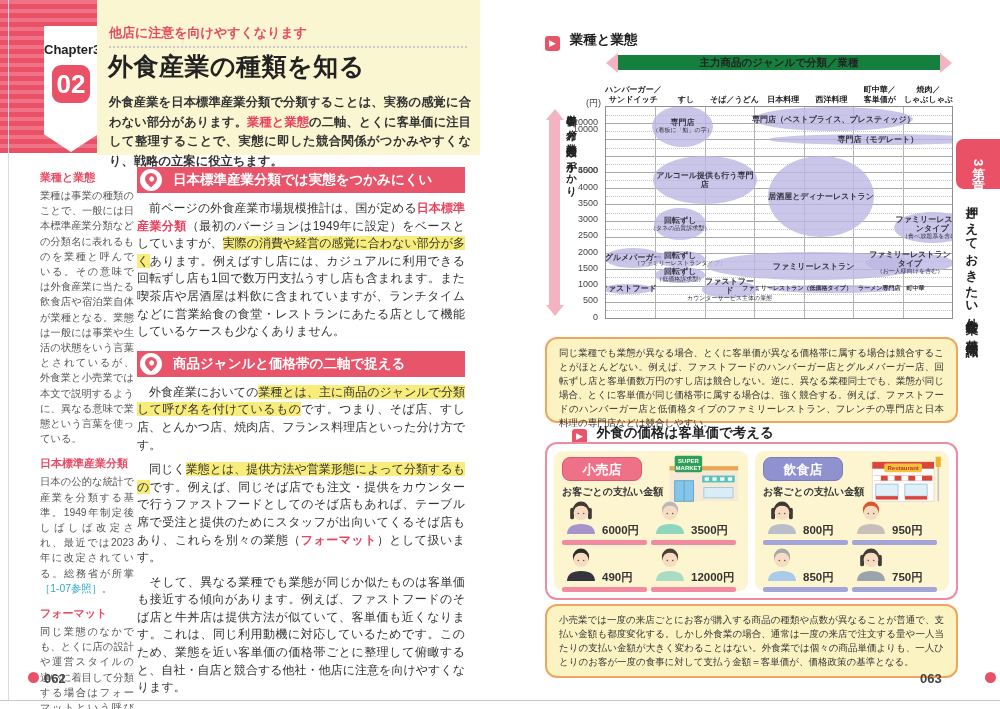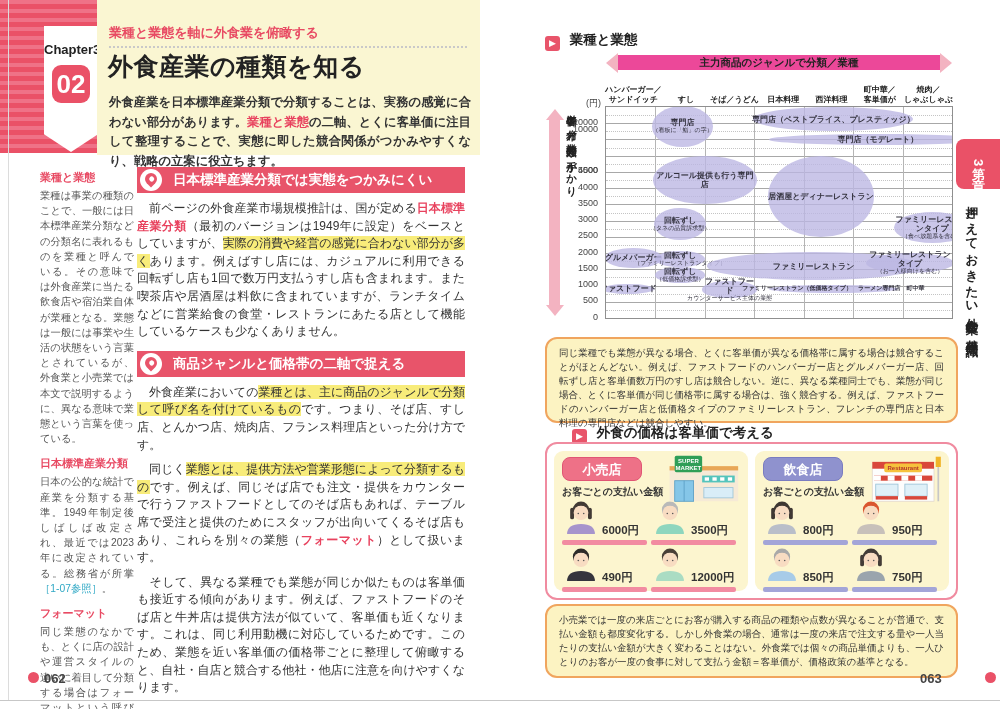--- a/index.html
+++ b/index.html
@@ -54,21 +54,21 @@
 
   
   .r-sec{position:absolute;height:18px;font-size:13.5px;font-weight:bold;color:#222;}
   .r-sec .arrow-ic{display:inline-block;width:15px;height:15px;background:#e8546a;border-radius:3px;
       color:#fff;font-size:9px;line-height:15px;text-align:center;vertical-align:-2px;margin-right:6px;}
   .r-sec1{left:545px;top:31px;}
   .r-sec2{left:524px;top:424px;padding-left:48px;}
 
   
   .chart{position:absolute;left:548px;top:50px;width:409px;height:280px;}
-  .x-arrow{position:absolute;left:70px;top:5px;width:322px;height:15px;background:#ec4899;
+  .x-arrow{position:absolute;left:70px;top:5px;width:322px;height:15px;background:#15803d;
            text-align:center;font-size:10.5px;font-weight:bold;line-height:15px;color:#222;}
   .x-arrow::before{content:"";position:absolute;left:-12px;top:-2.5px;border:10px solid transparent;
                    border-right:12px solid #f3b3c1;border-left:0;}
   .x-arrow::after{content:"";position:absolute;right:-12px;top:-2.5px;border:10px solid transparent;
                   border-left:12px solid #f3b3c1;border-right:0;}
   .col-heads{position:absolute;left:57px;top:23px;width:348px;height:32px;display:flex;}
   .col-h{flex:1;display:flex;flex-direction:column;justify-content:flex-end;align-items:center;
          font-size:8px;font-weight:bold;line-height:10px;color:#222;text-align:center;white-space:nowrap;}
   .unit{position:absolute;left:10px;top:47px;width:43px;text-align:right;font-size:9px;color:#444;}
   .y-arrow{position:absolute;left:1px;top:70px;width:11px;height:185px;background:#f3b3c1;}
@@ -126,21 +126,21 @@
 <body>
 
 <div class="sheet" data-interactable="false">
 
   <div class="stripes" data-interactable="false"></div>
   <div class="badge" data-interactable="false">
     <div class="chap" data-interactable="false">Chapter3</div>
     <div class="num" data-interactable="false">02</div>
   </div>
   <div class="head-yellow" data-interactable="false">
-    <div class="kicker" data-interactable="false">業種と業態を軸に外食業を俯瞰する</div>
+    <div class="kicker" data-interactable="false">他店に注意を向けやすくなります</div>
     <div class="l-title" data-interactable="false">外食産業の種類を知る</div>
     <div class="lead" data-interactable="false"><span class="sg-p" data-interactable="false">外食産業を日本標準産業分類で分類することは、実務の感覚に合わない部分があります。</span><span class="sg-red" data-interactable="false">業種と業態</span><span class="sg-p" data-interactable="false">の二軸、とくに客単価に注目して整理することで、実態に即した競合関係がつかみやすくなり、戦略の立案に役立ちます。</span></div>
   </div>
 
   <aside class="sidebar" data-interactable="false">
       <div class="side-h" data-interactable="false">業種と業態</div>
       <div class="side-b" data-interactable="false"><span class="sg-p" data-interactable="false">業種は事業の種類のことで、一般には日本標準産業分類などの分類名に表れるものを業種と呼んでいる。その意味では外食産業に当たる飲食店や宿泊業自体が業種となる。業態は一般には事業や生活の状態をいう言葉とされているが、外食業と小売業では本文で説明するように、異なる意味で業態という言葉を使っている。</span></div>
       <div class="side-h" data-interactable="false">日本標準産業分類</div>
       <div class="side-b" data-interactable="false"><span class="sg-p" data-interactable="false">日本の公的な統計で産業を分類する基準。1949年制定後しばしば改定され、最近では2023年に改定されている。総務省が所掌</span><span class="sg-ref" data-interactable="false">［1-07参照］</span><span class="sg-p" data-interactable="false">。</span></div>
       <div class="side-h" data-interactable="false">フォーマット</div>

